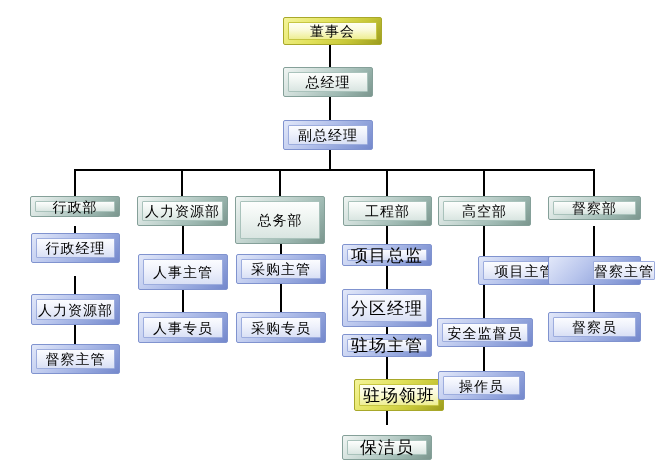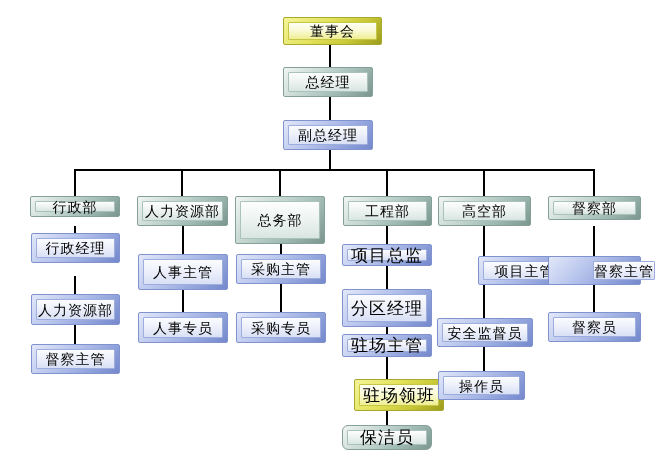--- a/index.html
+++ b/index.html
@@ -151,21 +151,21 @@
       </div>
       <div class="org-box style-blue small" style="left: 342px; top: 289px; width: 90px; height: 38px;">
         <div class="inner">分区经理</div>
       </div>
       <div class="org-box style-blue small" style="left: 342px; top: 334px; width: 90px; height: 23px;">
         <div class="inner">驻场主管</div>
       </div>
       <div class="org-box style-yellow small" style="left: 354px; top: 379px; width: 90px; height: 32px;">
         <div class="inner">驻场领班</div>
       </div>
-      <div class="org-box style-teal small" style="left: 342px; top: 425px; width: 90px; height: 25px; border-radius: 6px;">
+      <div class="org-box style-teal small" style="left: 342px; top: 435px; width: 90px; height: 25px;">
         <div class="inner">保洁员</div>
       </div>
       <div class="org-box style-blue" style="left: 438px; top: 256px; width: 93px; height: 29px; margin-left: 40px;">
         <div class="inner">项目主管</div>
       </div>
       <div class="org-box style-blue" style="left: 437px; top: 318px; width: 96px; height: 29px;">
         <div class="inner">安全监督员</div>
       </div>
       <div class="org-box style-blue" style="left: 438px; top: 371px; width: 87px; height: 29px;">
         <div class="inner">操作员</div>

